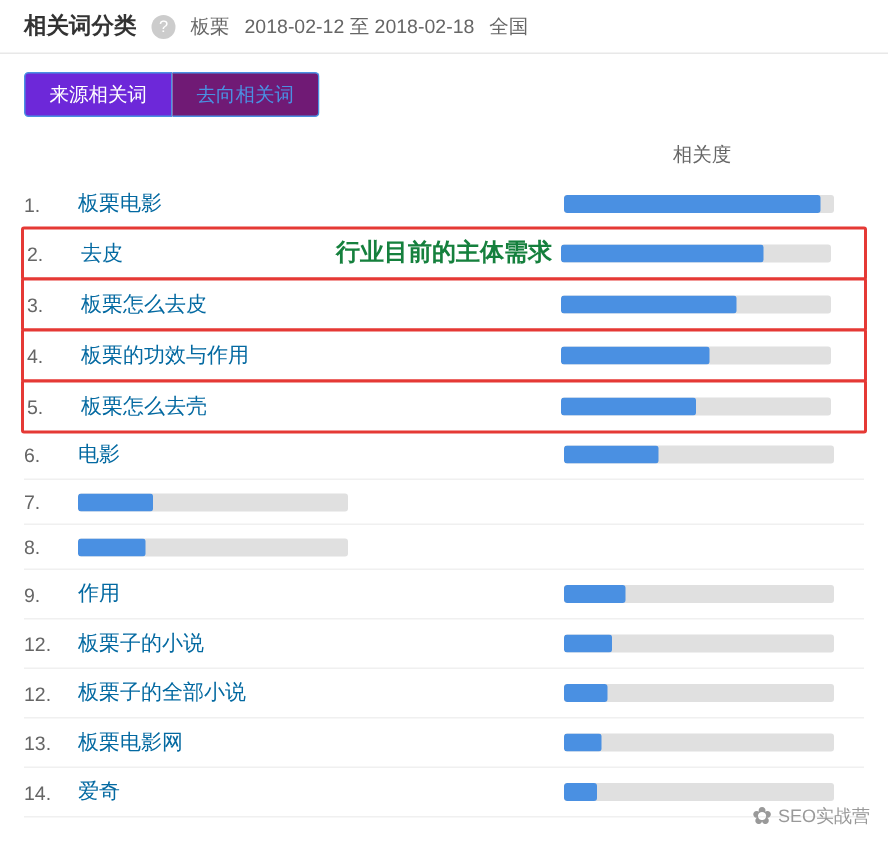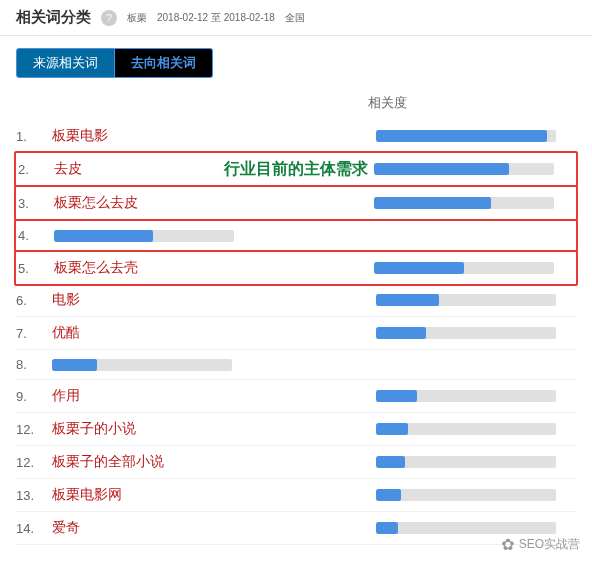--- a/index.html
+++ b/index.html
@@ -35,21 +35,21 @@
       width: 16px;
       height: 16px;
       border-radius: 50%;
       background: #ccc;
       color: #fff;
       font-size: 11px;
       cursor: pointer;
     }
 
     .header-meta {
-      font-size: 10px;
+      font-size: 13px;
       color: #666;
     }
 
     .content {
       padding: 12px 16px;
     }
 
     .tab-group {
       display: flex;
       gap: 0;
@@ -59,28 +59,27 @@
     .tab-btn {
       padding: 5px 16px;
       font-size: 13px;
       border: 1px solid #4a90e2;
       cursor: pointer;
       background: #4a90e2;
       color: #fff;
     }
 
     .tab-btn.active {
-      background: #0369a1;
+      background: #6d28d9;
       color: #fff;
     }
 
     .tab-btn.inactive {
-      background: #000000;
+      background: #701a75;
       color: #4a90e2;
-      font-weight: bold;
     }
 
     .tab-btn:first-child {
       border-radius: 3px 0 0 3px;
     }
 
     .tab-btn:last-child {
       border-radius: 0 3px 3px 0;
       border-left: none;
     }
@@ -89,20 +88,21 @@
       display: flex;
       justify-content: flex-end;
       padding: 0 8px 4px 0;
       font-size: 13px;
       color: #666;
       margin-bottom: 4px;
     }
 
     .relatedness-label {
       min-width: 200px;
+      text-align: center;
     }
 
     .keyword-list {
       width: 100%;
     }
 
     .keyword-row {
       display: flex;
       align-items: center;
       padding: 7px 0;
@@ -121,21 +121,21 @@
     .row-num {
       width: 36px;
       color: #666;
       font-size: 13px;
       flex-shrink: 0;
     }
 
     .row-keyword {
       flex: 1;
       font-size: 14px;
-      color: #b91c1c;
+      color: #0369a1;
     }
 
     .bar-container {
       width: 200px;
       display: flex;
       align-items: center;
       flex-shrink: 0;
     }
 
     .bar-bg {
@@ -224,20 +224,21 @@
         <span class="row-num">3.</span>
         <span class="row-keyword">板栗怎么去皮</span>
         <div class="bar-container">
           <div class="bar-bg">
             <div class="bar-fill" style="width: 65%;"></div>
           </div>
         </div>
       </div>
       <div class="keyword-row highlighted">
         <span class="row-num">4.</span>
+        <span class="row-keyword">板栗的功效与作用</span>
         <div class="bar-container">
           <div class="bar-bg">
             <div class="bar-fill" style="width: 55%;"></div>
           </div>
         </div>
       </div>
       <div class="keyword-row highlighted">
         <span class="row-num">5.</span>
         <span class="row-keyword">板栗怎么去壳</span>
         <div class="bar-container">
@@ -250,21 +251,20 @@
         <span class="row-num">6.</span>
         <span class="row-keyword">电影</span>
         <div class="bar-container">
           <div class="bar-bg">
             <div class="bar-fill" style="width: 35%;"></div>
           </div>
         </div>
       </div>
       <div class="keyword-row">
         <span class="row-num">7.</span>
-        <span class="row-keyword">优酷</span>
         <div class="bar-container">
           <div class="bar-bg">
             <div class="bar-fill" style="width: 28%;"></div>
           </div>
         </div>
       </div>
       <div class="keyword-row">
         <span class="row-num">8.</span>
         <div class="bar-container">
           <div class="bar-bg">

